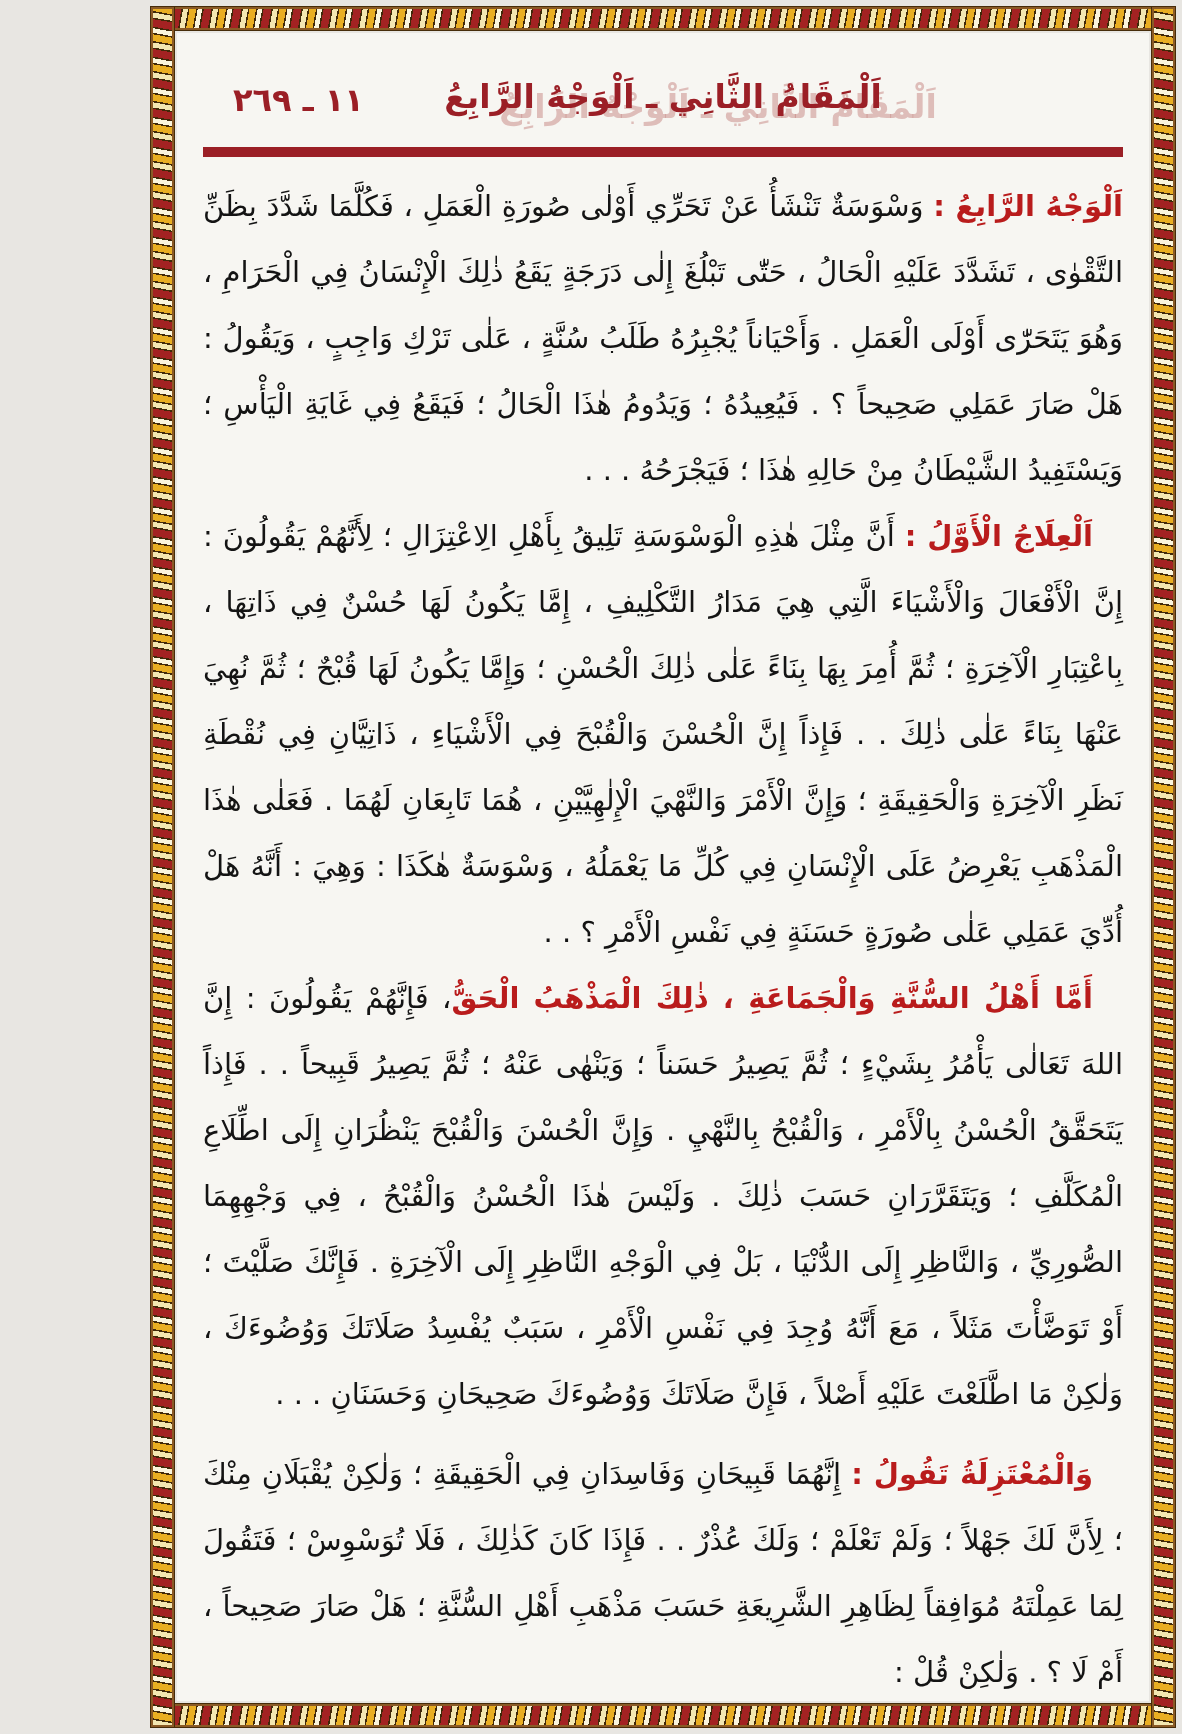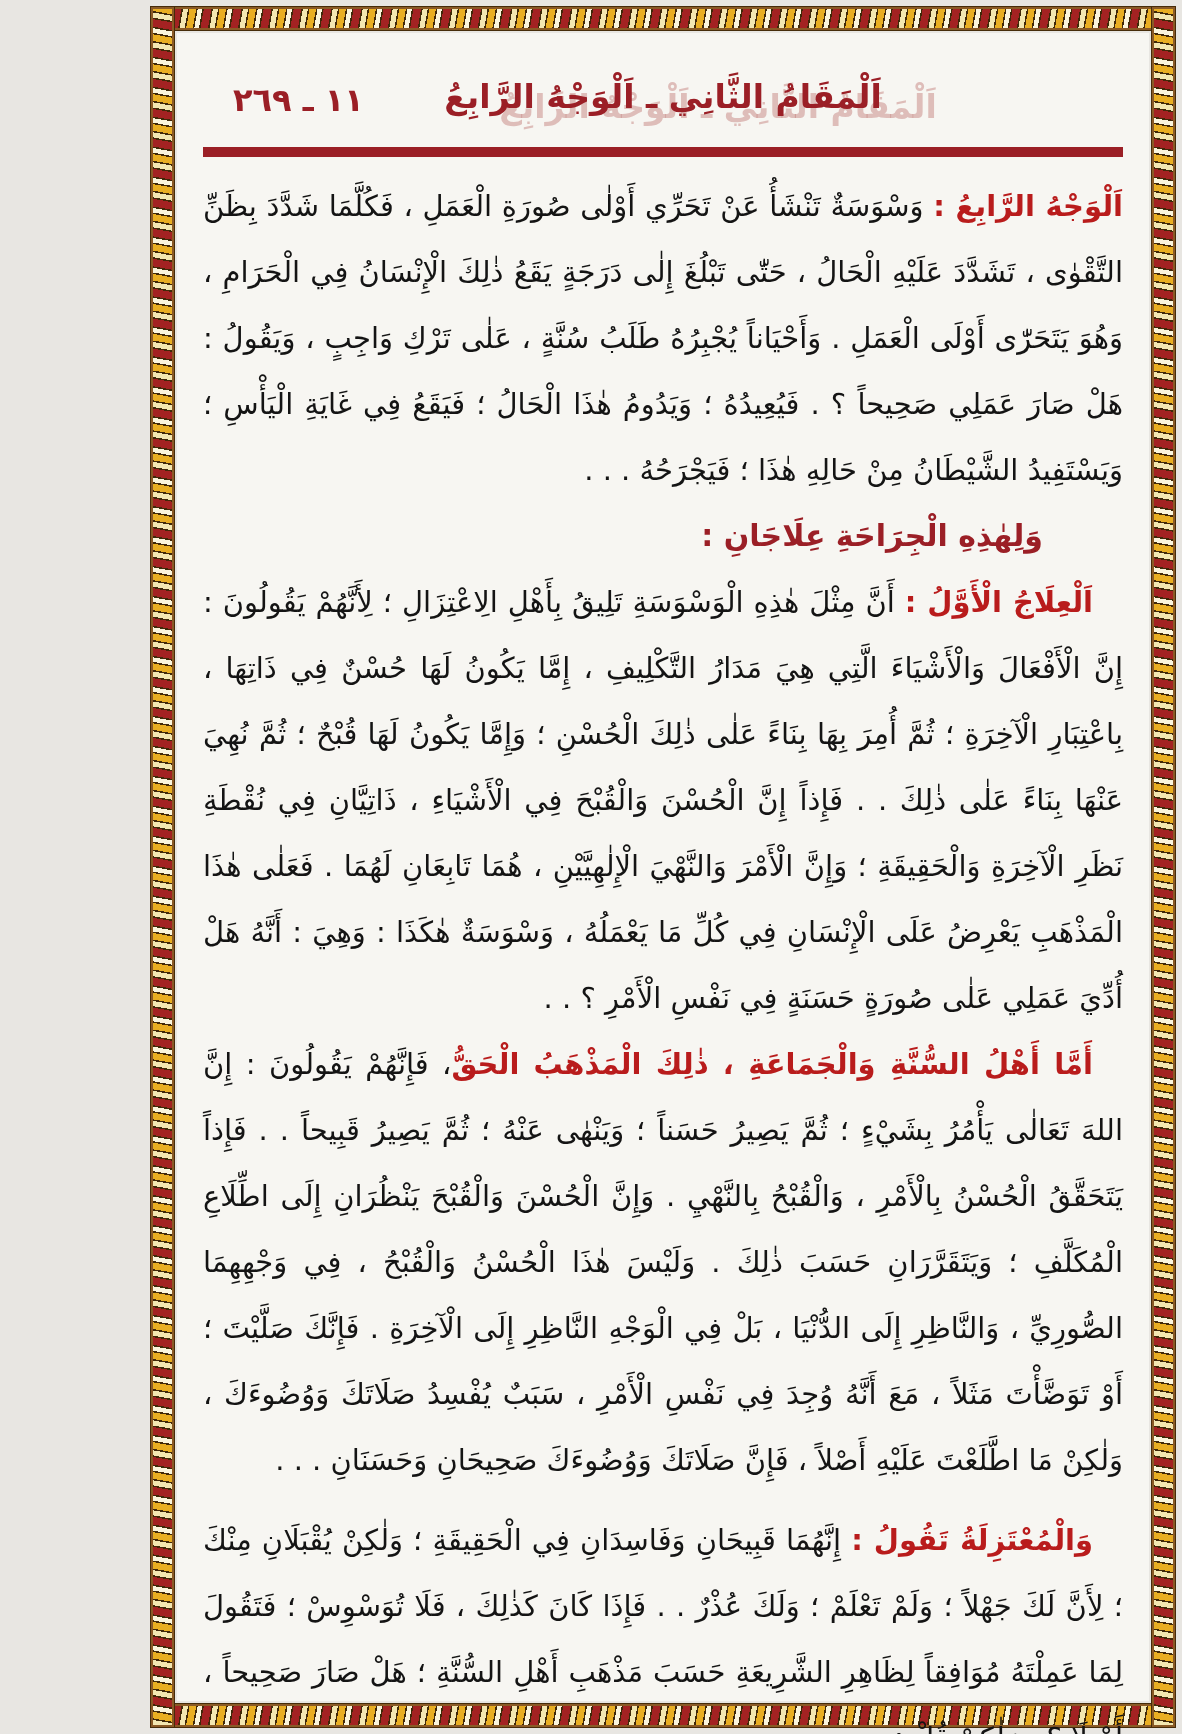--- a/index.html
+++ b/index.html
@@ -150,21 +150,20 @@
 
       <div class="double-rule"></div>
 
       <div class="body-text">
 
         <div class="para">
           <span class="lead">اَلْوَجْهُ الرَّابِعُ :</span>
           <span>وَسْوَسَةٌ تَنْشَأُ عَنْ تَحَرِّي أَوْلٰى صُورَةِ الْعَمَلِ ، فَكُلَّمَا شَدَّدَ بِظَنِّ التَّقْوٰى ، تَشَدَّدَ عَلَيْهِ الْحَالُ ، حَتّٰى تَبْلُغَ إِلٰى دَرَجَةٍ يَقَعُ ذٰلِكَ الْإِنْسَانُ فِي الْحَرَامِ ، وَهُوَ يَتَحَرّٰى أَوْلَى الْعَمَلِ . وَأَحْيَاناً يُجْبِرُهُ طَلَبُ سُنَّةٍ ، عَلٰى تَرْكِ وَاجِبٍ ، وَيَقُولُ : هَلْ صَارَ عَمَلِي صَحِيحاً ؟ . فَيُعِيدُهُ ؛ وَيَدُومُ هٰذَا الْحَالُ ؛ فَيَقَعُ فِي غَايَةِ الْيَأْسِ ؛ وَيَسْتَفِيدُ الشَّيْطَانُ مِنْ حَالِهِ هٰذَا ؛ فَيَجْرَحُهُ . . .</span>
         </div>
 
-        <div class="sub-heading">وَلِهٰذِهِ الْجِرَاحَةِ عِلَاجَانِ :</div>
 
         <div class="para indent">
           <span class="lead">اَلْعِلَاجُ الْأَوَّلُ :</span>
           <span>أَنَّ مِثْلَ هٰذِهِ الْوَسْوَسَةِ تَلِيقُ بِأَهْلِ الِاعْتِزَالِ ؛ لِأَنَّهُمْ يَقُولُونَ : إِنَّ الْأَفْعَالَ وَالْأَشْيَاءَ الَّتِي هِيَ مَدَارُ التَّكْلِيفِ ، إِمَّا يَكُونُ لَهَا حُسْنٌ فِي ذَاتِهَا ، بِاعْتِبَارِ الْآخِرَةِ ؛ ثُمَّ أُمِرَ بِهَا بِنَاءً عَلٰى ذٰلِكَ الْحُسْنِ ؛ وَإِمَّا يَكُونُ لَهَا قُبْحٌ ؛ ثُمَّ نُهِيَ عَنْهَا بِنَاءً عَلٰى ذٰلِكَ . . فَإِذاً إِنَّ الْحُسْنَ وَالْقُبْحَ فِي الْأَشْيَاءِ ، ذَاتِيَّانِ فِي نُقْطَةِ نَظَرِ الْآخِرَةِ وَالْحَقِيقَةِ ؛ وَإِنَّ الْأَمْرَ وَالنَّهْيَ الْإِلٰهِيَّيْنِ ، هُمَا تَابِعَانِ لَهُمَا . فَعَلٰى هٰذَا الْمَذْهَبِ يَعْرِضُ عَلَى الْإِنْسَانِ فِي كُلِّ مَا يَعْمَلُهُ ، وَسْوَسَةٌ هٰكَذَا : وَهِيَ : أَنَّهُ هَلْ أُدِّيَ عَمَلِي عَلٰى صُورَةٍ حَسَنَةٍ فِي نَفْسِ الْأَمْرِ ؟ . .</span>
         </div>
 
         <div class="para indent">
           <span class="lead">أَمَّا أَهْلُ السُّنَّةِ وَالْجَمَاعَةِ ، ذٰلِكَ الْمَذْهَبُ الْحَقُّ</span><span>، فَإِنَّهُمْ يَقُولُونَ : إِنَّ اللهَ تَعَالٰى يَأْمُرُ بِشَيْءٍ ؛ ثُمَّ يَصِيرُ حَسَناً ؛ وَيَنْهٰى عَنْهُ ؛ ثُمَّ يَصِيرُ قَبِيحاً . . فَإِذاً يَتَحَقَّقُ الْحُسْنُ بِالْأَمْرِ ، وَالْقُبْحُ بِالنَّهْيِ . وَإِنَّ الْحُسْنَ وَالْقُبْحَ يَنْظُرَانِ إِلَى اطِّلَاعِ الْمُكَلَّفِ ؛ وَيَتَقَرَّرَانِ حَسَبَ ذٰلِكَ . وَلَيْسَ هٰذَا الْحُسْنُ وَالْقُبْحُ ، فِي وَجْهِهِمَا الصُّورِيِّ ، وَالنَّاظِرِ إِلَى الدُّنْيَا ، بَلْ فِي الْوَجْهِ النَّاظِرِ إِلَى الْآخِرَةِ . فَإِنَّكَ صَلَّيْتَ ؛ أَوْ تَوَضَّأْتَ مَثَلاً ، مَعَ أَنَّهُ وُجِدَ فِي نَفْسِ الْأَمْرِ ، سَبَبٌ يُفْسِدُ صَلَاتَكَ وَوُضُوءَكَ ، وَلٰكِنْ مَا اطَّلَعْتَ عَلَيْهِ أَصْلاً ، فَإِنَّ صَلَاتَكَ وَوُضُوءَكَ صَحِيحَانِ وَحَسَنَانِ . . .</span>
         </div>
 

